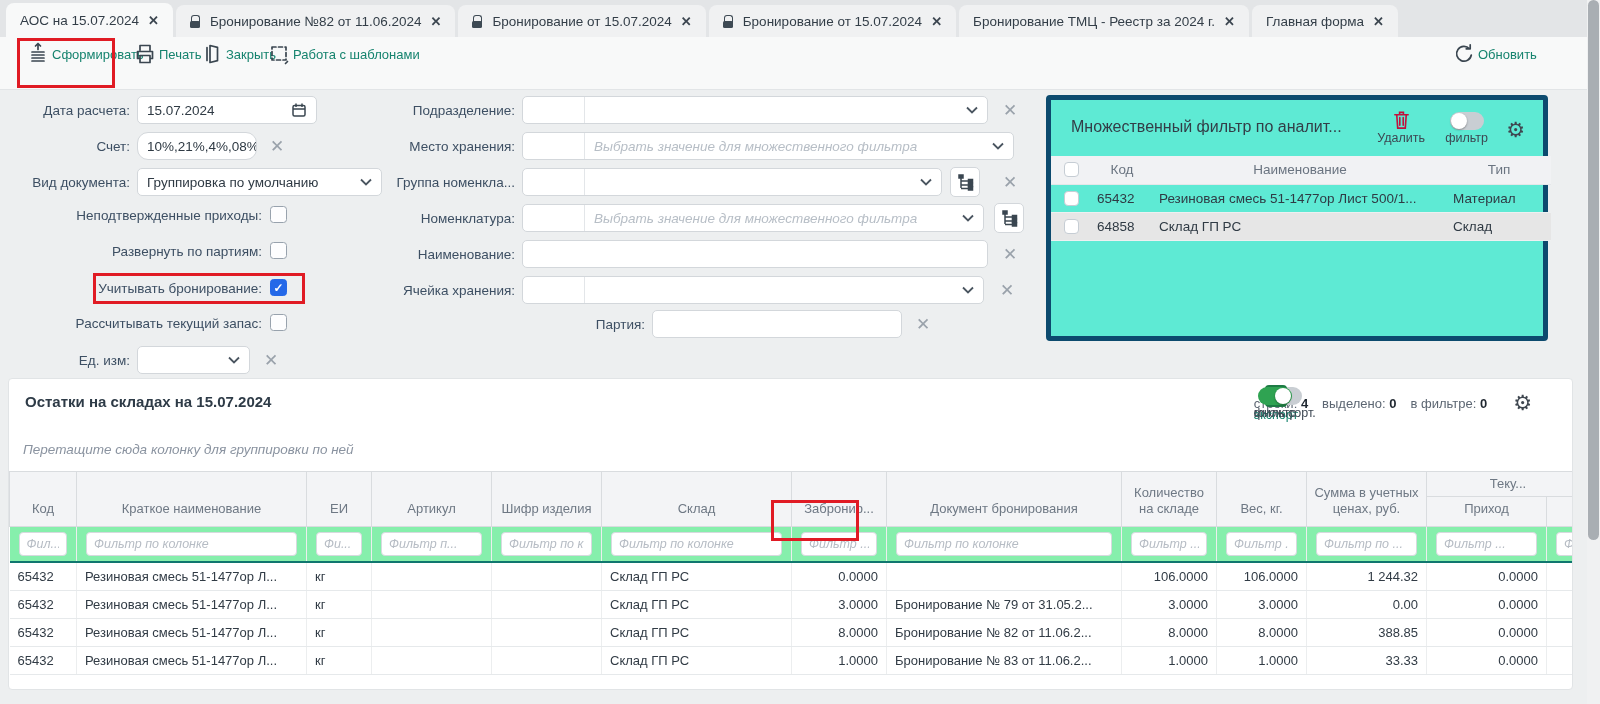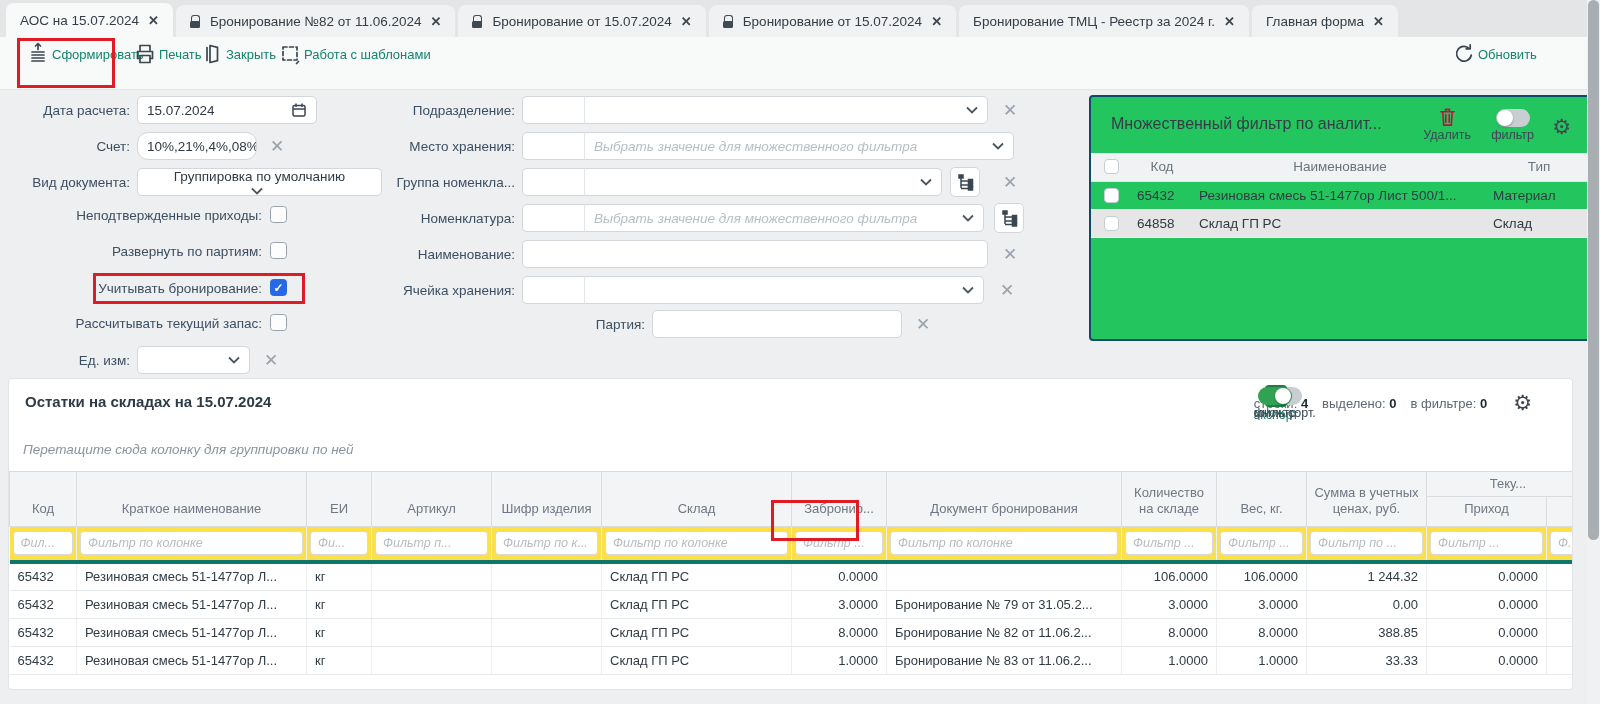--- a/index.html
+++ b/index.html
@@ -28,21 +28,21 @@
   .ctrl .ph  { padding:0 9px; flex:1; font-style:italic; color:#b7bec6; overflow:hidden; white-space:nowrap; }
   .ctrl .chev { margin:0 9px 0 4px; flex:none; }
   .clearx { position:absolute; font-size:17px; color:#9aa2ab; cursor:pointer; line-height:1; }
   .cb { position:absolute; width:17px; height:17px; border:1.5px solid #98a2ad; border-radius:3.5px; background:#fdfdfe; cursor:pointer; }
   .cb.on { background:#2569e8; border-color:#2569e8; color:#fff; font-size:12px; font-weight:bold; display:flex; align-items:center; justify-content:center; }
   .treebtn { position:absolute; width:30px; height:30px; border:1px solid #d3d7db; border-radius:5px; background:#fff; display:flex; align-items:center; justify-content:center; cursor:pointer; }
   .treebtn svg { stroke:#3a4650; stroke-width:1.5; fill:none; }
   input.txt { position:absolute; height:28px; border:1px solid #d3d7db; border-radius:5px; font-family:"Liberation Sans",sans-serif; font-size:13.5px; color:#2f3a44; padding:0 9px; background:#fff; }
 
   
-  .panel { position:absolute; left:1089px; top:95px; width:502px; height:246px; background:#22c55e; border:2px solid #0c4a6e; border-radius:4px; }
+  .panel { position:absolute; left:1046px; top:95px; width:502px; height:246px; background:#5eead4; border:5px solid #0c4a6e; border-radius:4px; }
   .panel-title { position:absolute; left:20px; top:18px; font-size:16px; color:#333d47; }
   .ministack { position:absolute; display:flex; flex-direction:column; align-items:center; gap:1px; font-size:12.5px; color:#3d4752; cursor:pointer; }
   .toggle { width:34px; height:18px; border-radius:9px; background:#c9ced3; position:relative; }
   .toggle .knob { position:absolute; top:1px; left:1px; width:16px; height:16px; border-radius:50%; background:#fff; box-shadow:0 1px 2px rgba(0,0,0,.35); }
   .toggle.on { background:#2fa352; }
   .toggle.on .knob { left:auto; right:1px; }
   .gear { font-size:21px; color:#3f4750; cursor:pointer; font-family:"DejaVu Sans",sans-serif; }
   .ptable { position:absolute; left:0; top:56px; width:500px; border-collapse:collapse; table-layout:fixed; font-size:13.5px; }
   .ptable th { background:#f1f2f4; color:#6a7480; font-weight:normal; border-bottom:1px solid #e4e7e9; height:28px; }
   .ptable td { height:28px; border-bottom:1px solid #eef0f1; padding:0 6px; white-space:nowrap; overflow:hidden; }
@@ -55,21 +55,21 @@
   .stats { position:absolute; right:40px; top:12px; display:flex; align-items:center; gap:26px; }
   .stats .pair { font-size:13px; color:#5c6672; }
   .stats .pair b { color:#1f2730; }
   .xlsicon { width:22px; height:22px; background:#1e7b45; border-radius:4px; color:#fff; font-weight:bold; font-size:13px; display:flex; align-items:center; justify-content:center; }
   .drag-hint { position:absolute; left:14px; top:63px; font-size:13.5px; font-style:italic; color:#8a93a0; }
   .grid-wrap { position:absolute; left:0; top:92px; width:1563px; height:219px; overflow:hidden; }
   table.grid { border-collapse:collapse; table-layout:fixed; width:1580px; font-size:13px; }
   .grid th { background:#f3f4f6; color:#6e7884; font-weight:normal; border:1px solid #d9dcdf; vertical-align:bottom; padding:4px 6px 8px; line-height:1.25; }
   .grid th.grp { vertical-align:middle; padding:4px 6px; }
   .grid td { border-right:1px solid #eceeef; border-bottom:1px solid #e6e9eb; height:28px; padding:0 8px; white-space:nowrap; overflow:hidden; color:#313b45; }
-  .grid tr.frow td { border-bottom:4px solid #0f766e; padding:0 3px; height:36px; background:#fde047; }
+  .grid tr.frow td { border-bottom:2px solid #0f766e; padding:0 9px; height:36px; background:#86efac; }
   .grid .num { text-align:right; }
   .fin { width:100%; height:24px; border:1px solid #d6dade; border-radius:4px; font-family:"Liberation Sans",sans-serif; font-size:12.5px; font-style:italic; padding:0 7px; color:#2f3a44; background:#fff; }
   .fin::placeholder { color:#b6bcc4; font-style:italic; }
   input.txt::placeholder { color:#b7bec6; font-style:italic; }
 
   
   .redbox { position:absolute; border:3px solid #e01b24; pointer-events:none; }
   .sb-track { position:absolute; right:0; top:0; width:13px; height:704px; background:#f0f1f2; }
   .sb-thumb { position:absolute; right:1px; top:0; width:11px; height:540px; background:#a9aeb3; border-radius:6px; }
 </style>
@@ -118,21 +118,21 @@
       <path d="M7 8V3.5h10V8 M7 16.5H4.5v-7h15v7H17 M7 13.5h10v7H7z"></path>
     </svg>
     <span>Печать</span>
   </div>
   <div class="tbtn" style="left:200px;">
     <svg width="24" height="24" viewBox="0 0 24 24">
       <path d="M10 3.5l7.5 1.8v13.4L10 20.5z M10 3.5v17 M7 5.5v13"></path>
     </svg>
     <span>Закрыть</span>
   </div>
-  <div class="tbtn" style="left:278px;text-align:center;">
+  <div class="tbtn" style="left:267px;text-align:center;">
     <svg width="24" height="24" viewBox="0 0 24 24">
       <path d="M5 5h14v13H5z" stroke-dasharray="4 2.5"></path>
         <path d="M20.5 19.5l-2 2"></path>
     </svg>
     <span>Работа с шаблонами</span>
   </div>
   <div class="tbtn" style="left:1452px;">
     <svg width="24" height="24" viewBox="0 0 24 24">
       <path d="M19.3 13a7.4 7.4 0 1 1-1.8-6.2 M18.2 2.8v4h-4"></path>
     </svg>
@@ -149,21 +149,21 @@
   </svg>
 </div>
 
 <div class="lbl" style="left:0;top:139px;width:130px;">Счет:</div>
 <div class="ctrl" style="left:137px;top:132px;width:120px;border-radius:11px;">
   <span class="val">10%,21%,4%,08%</span>
 </div>
 <span class="clearx" style="left:270px;top:138px;">✕</span>
 
 <div class="lbl" style="left:0;top:175px;width:130px;">Вид документа:</div>
-<div class="ctrl" style="left:137px;top:168px;width:245px;flex-direction:column;">
+<div class="ctrl" style="left:137px;top:168px;width:245px;">
   <span class="val">Группировка по умолчанию</span>
   <svg class="chev" width="12" height="8" viewBox="0 0 12 8" style="stroke:#4a5560;stroke-width:1.8;fill:none;">
       <polyline points="1,1.5 6,6.5 11,1.5"></polyline>
     </svg>
 </div>
 
 <div class="lbl" style="left:0;top:208px;width:262px;">Неподтвержденные приходы:</div>
 <div class="cb" style="left:270px;top:206px;"></div>
 
 <div class="lbl" style="left:0;top:244px;width:262px;">Развернуть по партиям:</div>

